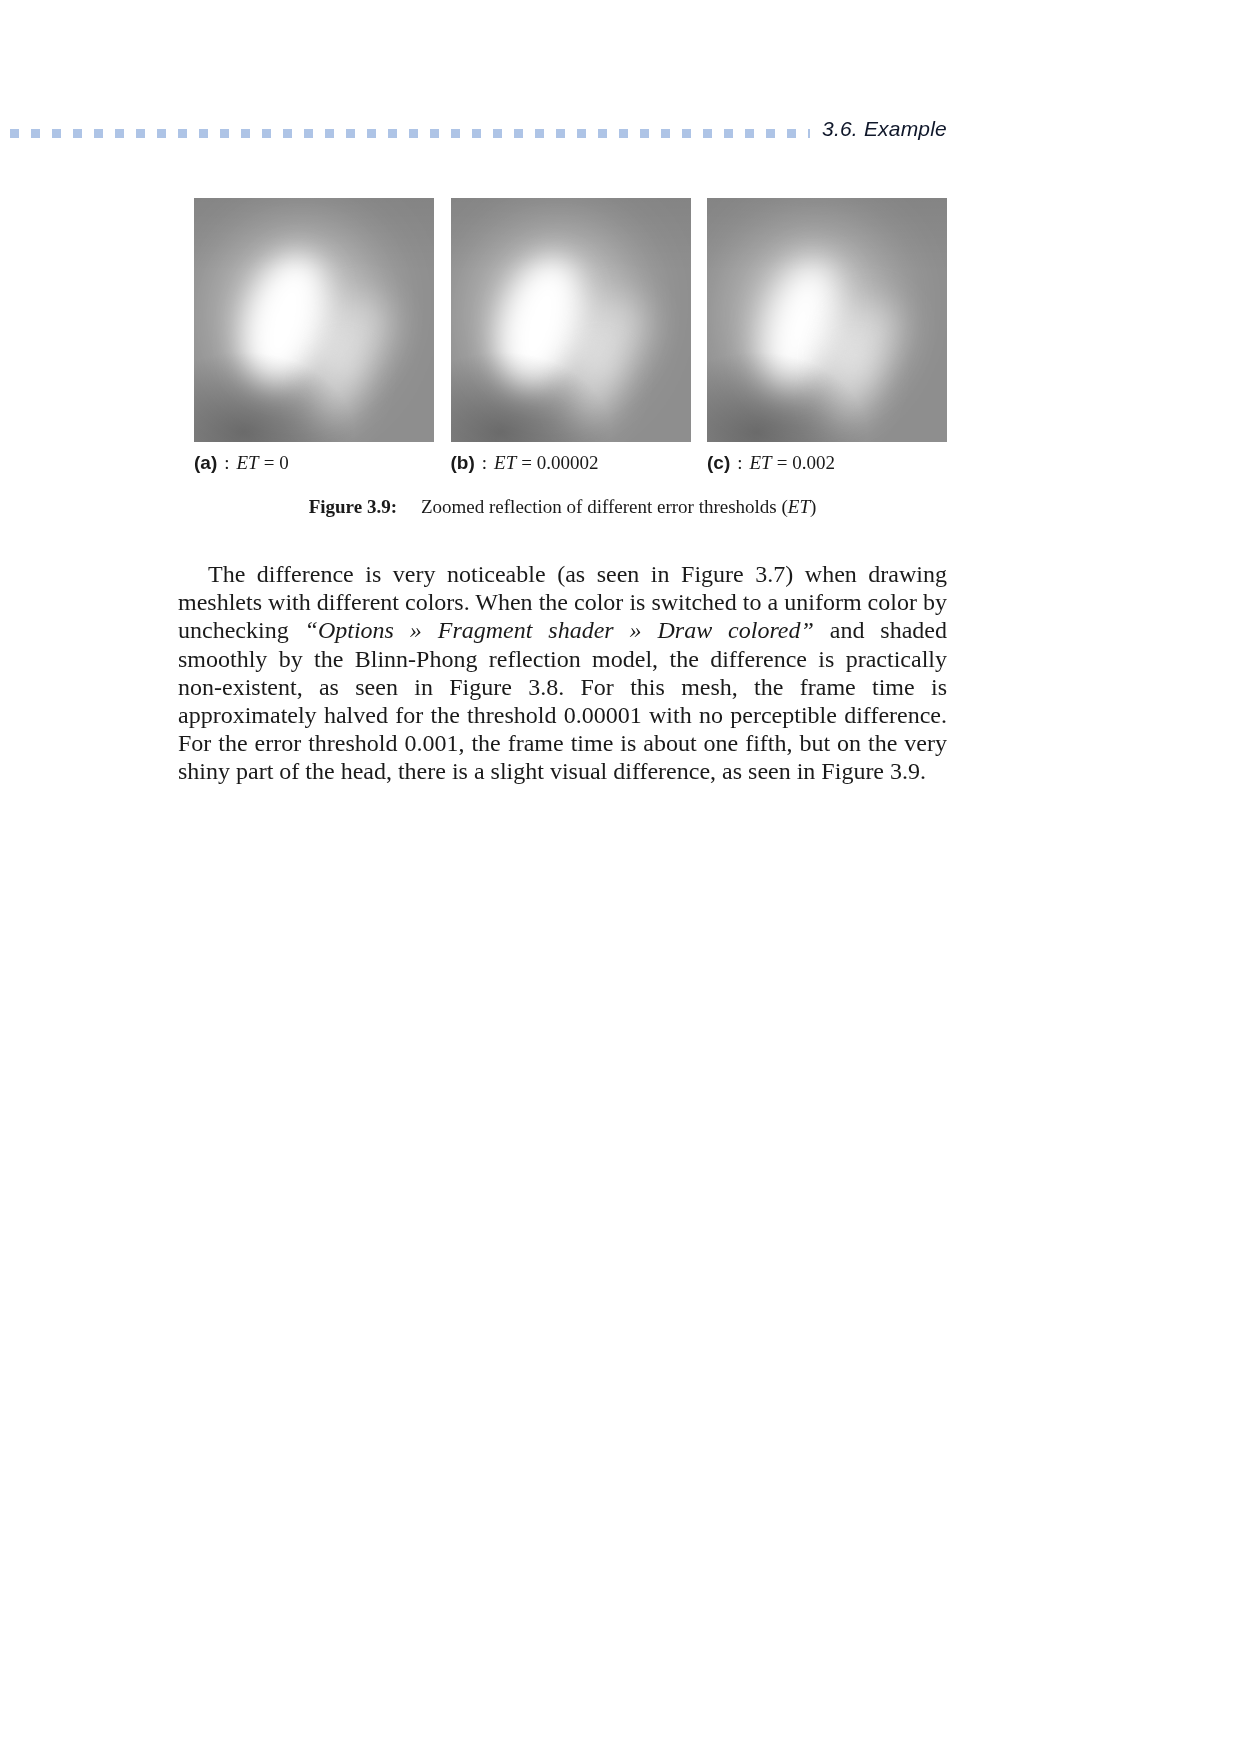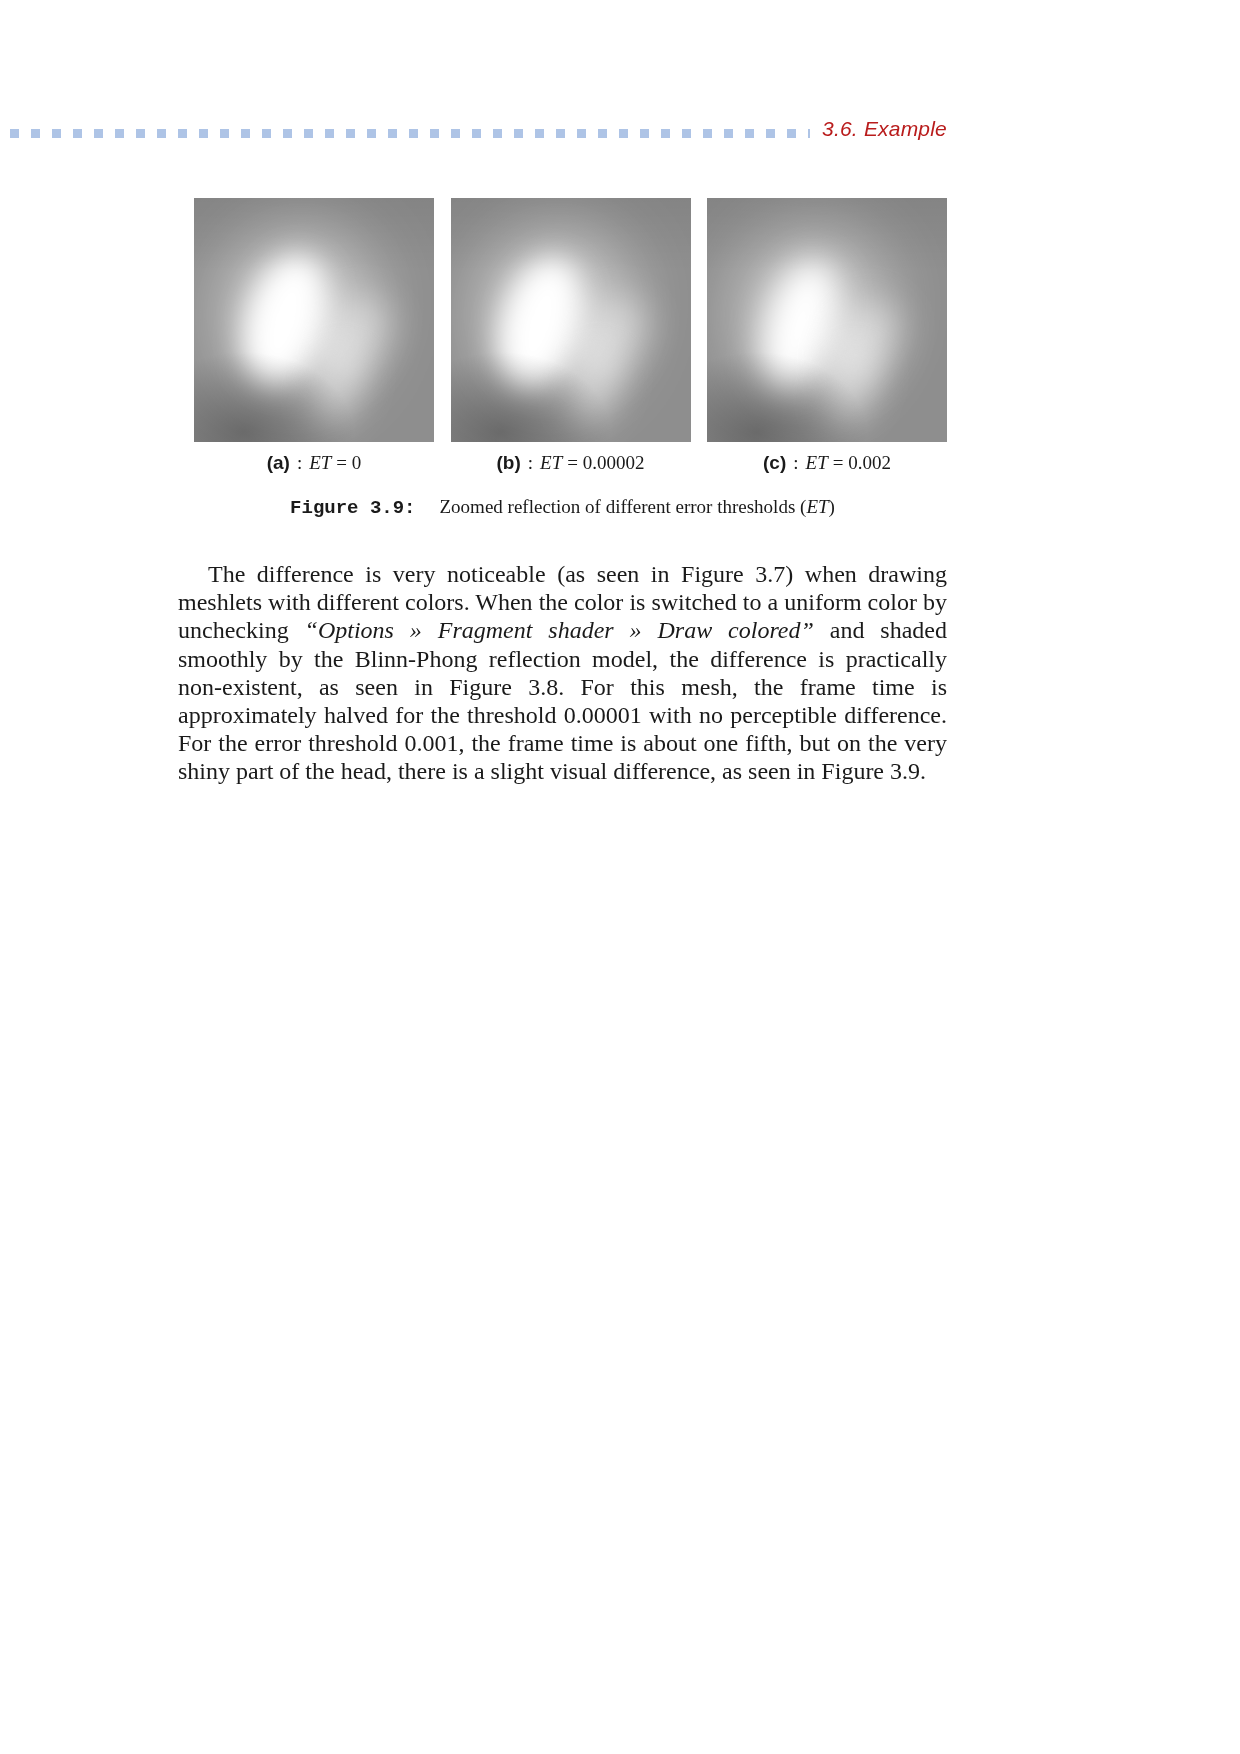--- a/index.html
+++ b/index.html
@@ -61,32 +61,32 @@
   }
   
   .variant-b .blob.main { left:50px; top:58px; }
   .variant-c .blob.main { left:58px; top:60px; width:70px; filter:blur(16px); }
   .variant-c .blob.halo { opacity:.5; }
   .variant-c .blob.sec  { left:124px; top:100px; opacity:.55; }
 
   
   .subcaps { position:absolute; left:194px; top:452px; width:753px;
              display:flex; justify-content:space-between; }
-  .subcap { width:240px; text-align:center; font-size:19px; white-space:nowrap; }
+  .subcap { width:240px; text-align:left; font-size:19px; white-space:nowrap; }
   .subcap .lbl { font-family:"Liberation Sans", sans-serif; font-weight:bold; }
   .subcap .sep { margin:0 7px; }
   .math-var { font-style:italic; }
   .subcap .rest { margin-left:5px; }
 
   
   .fig-caption {
     position:absolute; left:178px; top:496px; width:769px;
     text-align:center; font-size:19px;
   }
-  .fig-caption .prefix { font-family:Liberation Mono, monospace; font-weight:bold; margin-right:24px; }
+  .fig-caption .prefix { font-family:Liberation Serif, serif; font-weight:bold; margin-right:24px; }
 
   
   .body-par {
     position:absolute; left:178px; top:536px; width:769px;
     font-size:24px; line-height:28.2px;
     text-align:justify; text-indent:30px;
   }
   .body-par .it { font-style:italic; }
 
   
@@ -95,21 +95,21 @@
     text-align:center; font-size:19px;
   }
 </style>
 </head>
 <body>
 
 <div class="page">
 
   <div class="header">
     <div class="dotted-rule" style="--sq: #aec4e6;"></div>
-    <div class="section-title" style="color: #b91c1c;">3.6. Example</div>
+    <div class="section-title" style="color: #0f172a;">3.6. Example</div>
   </div>
 
   <div class="fig-row">
     <div class="render-img variant-a" style="background: rgb(142, 142, 142);">
       <div class="blob halo"></div>
       <div class="blob main"></div>
       <div class="blob sec"></div>
       <div class="blob tert"></div>
       <div class="shade-corner"></div>
       <div class="shade-top"></div>

